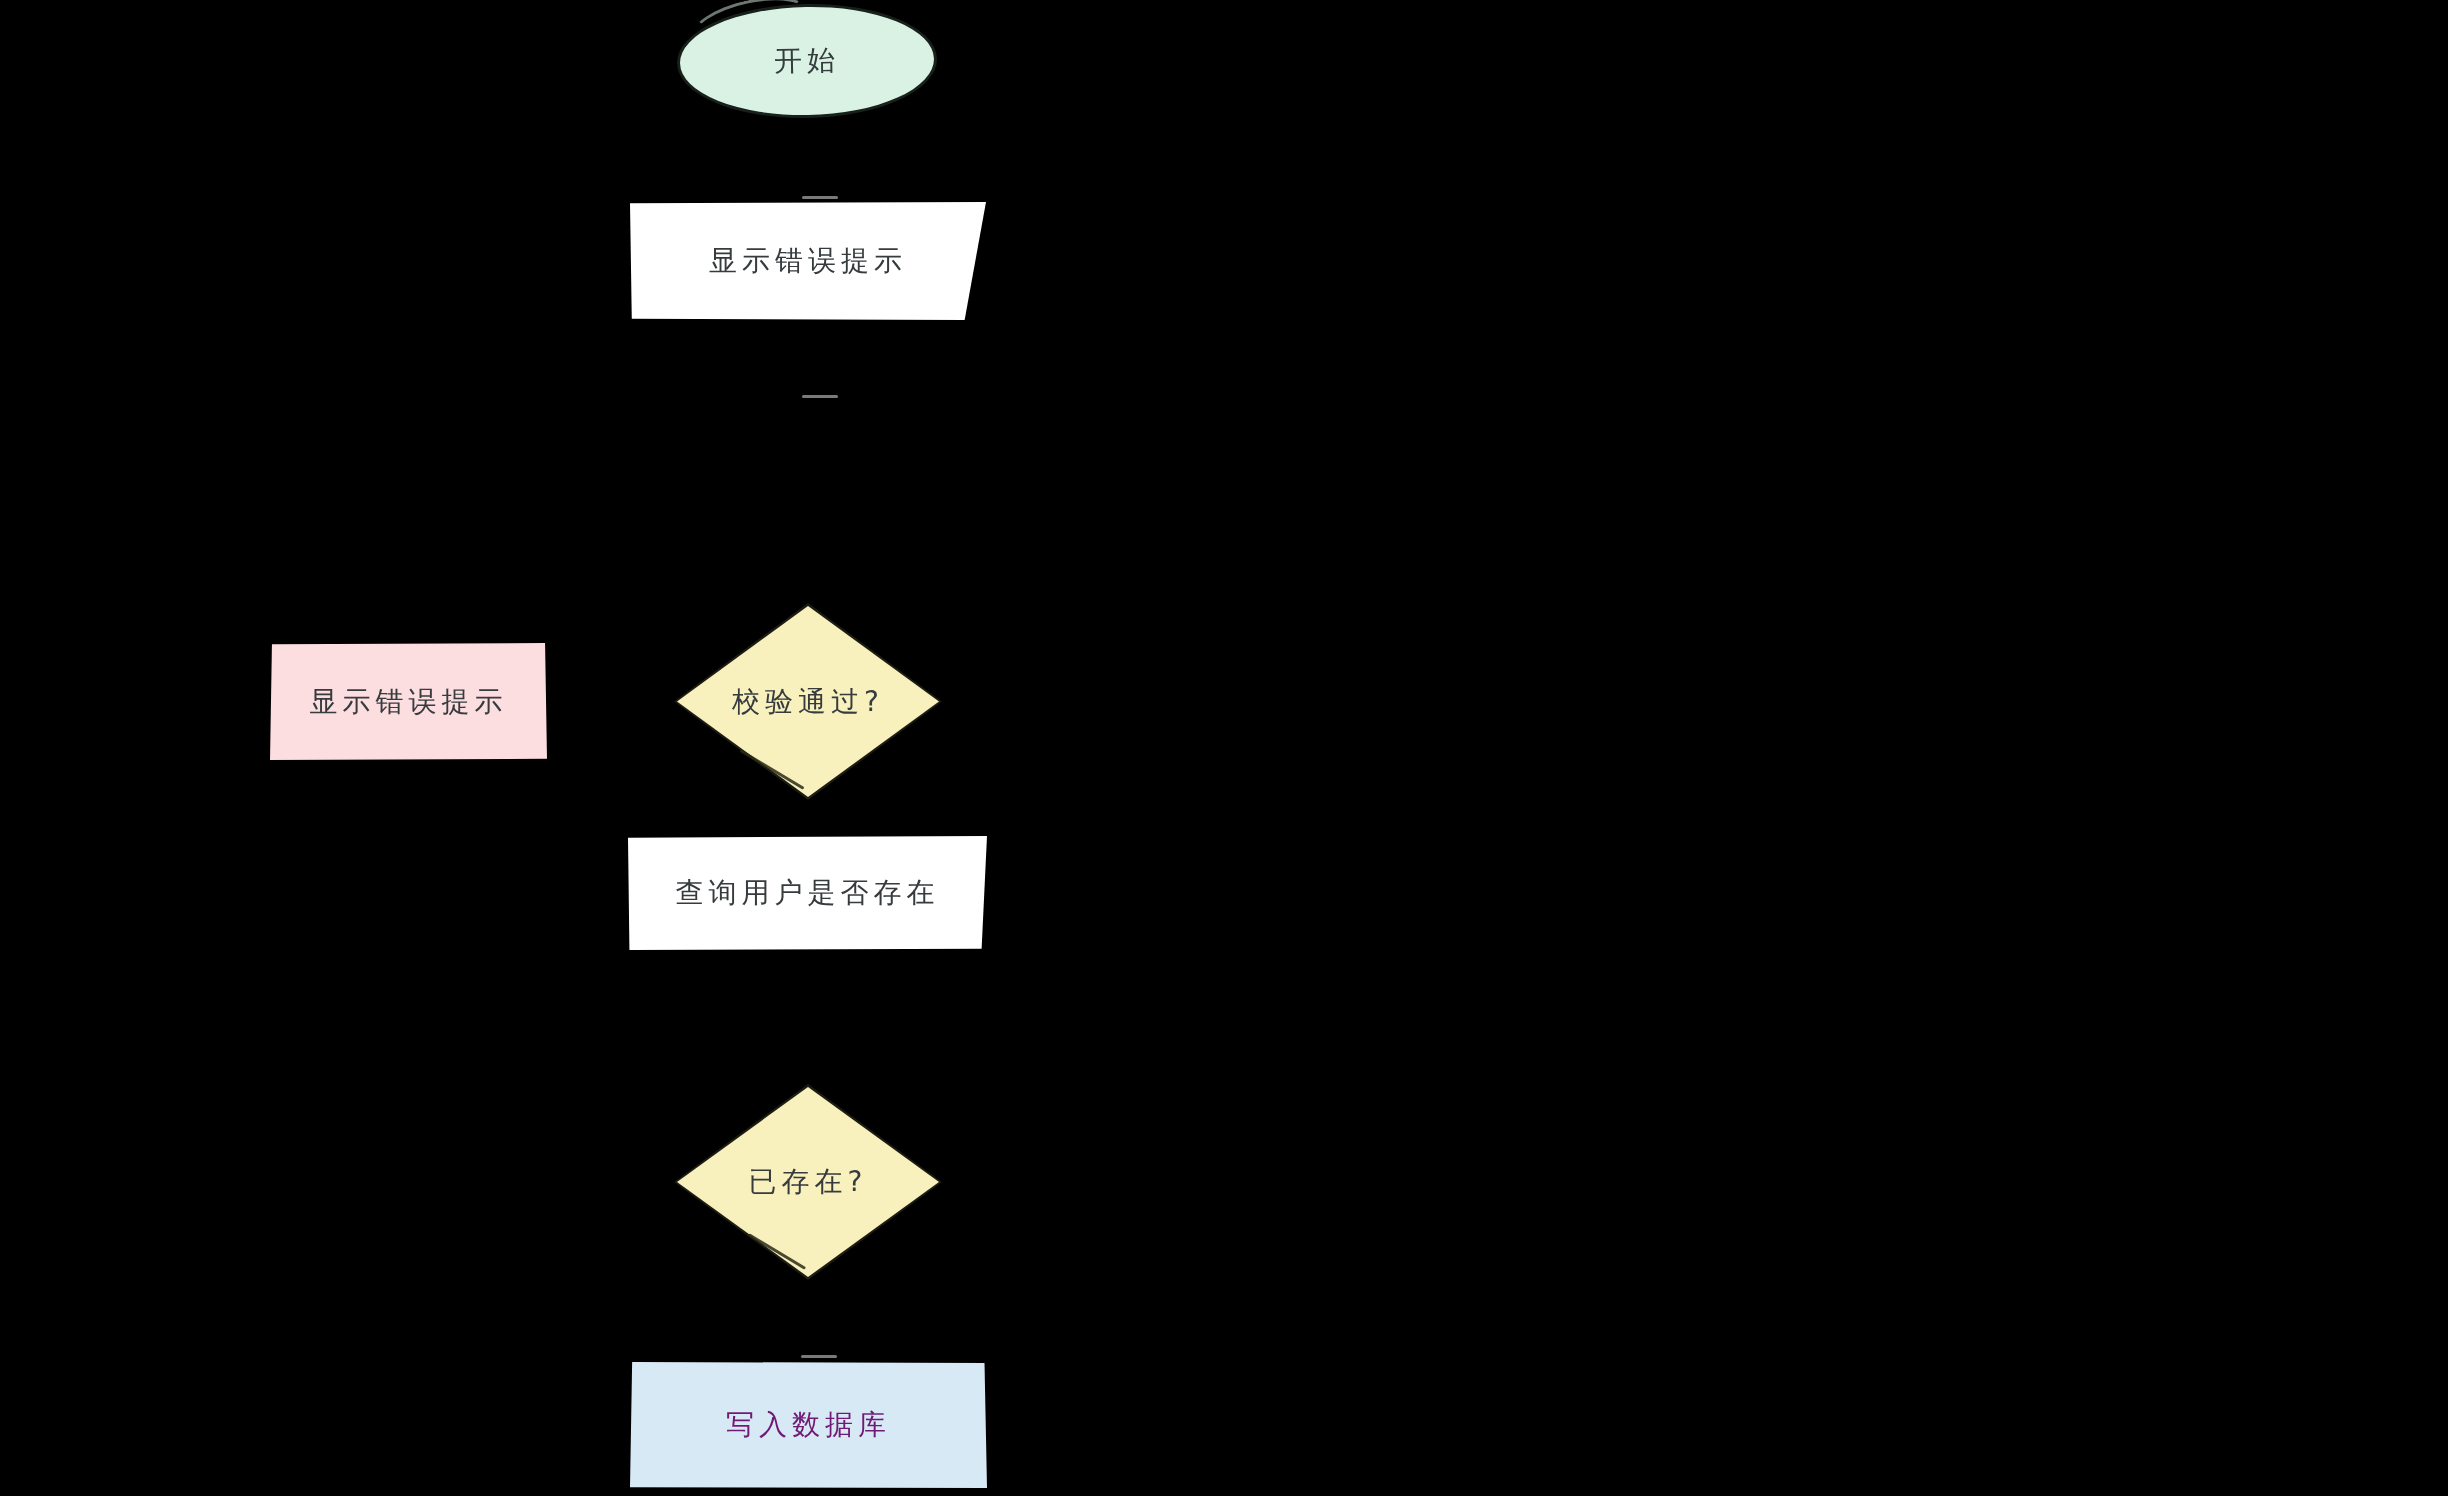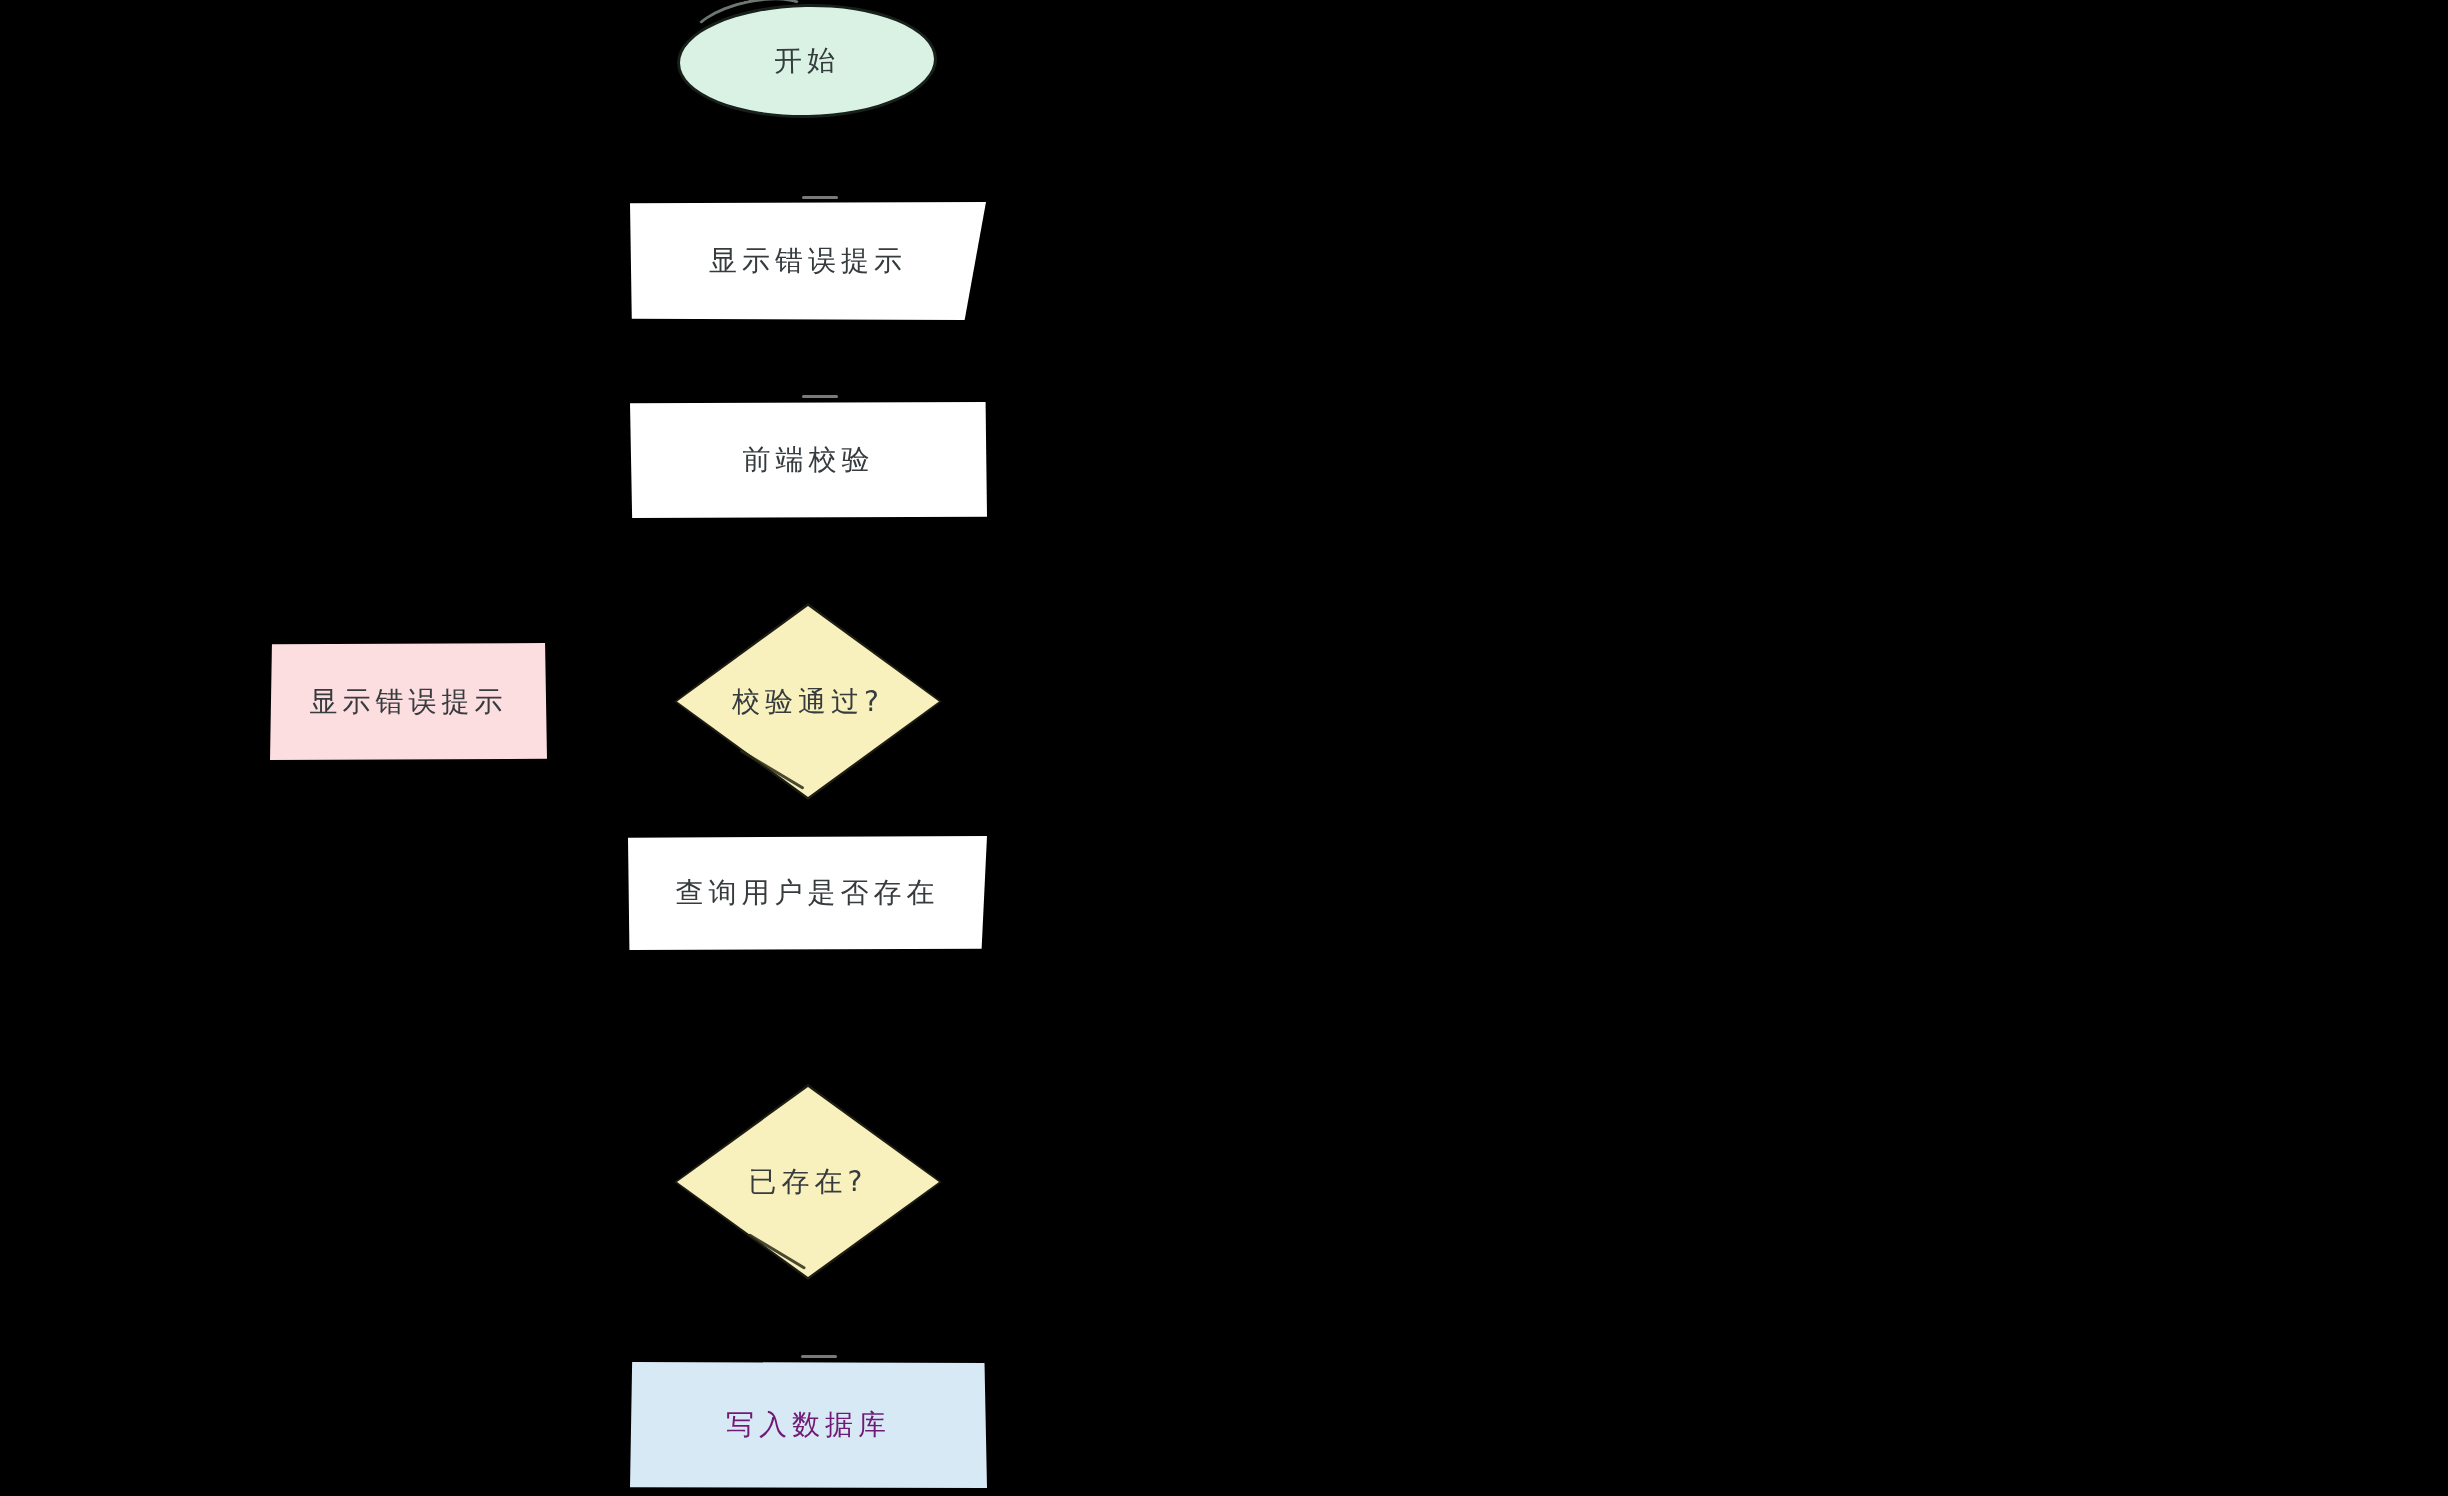--- a/index.html
+++ b/index.html
@@ -87,23 +87,20 @@
 
   <div class="arrow-mark" style="left: 802px; top: 196px; background-color: rgb(122, 122, 122);"></div>
   <div class="arrow-mark" style="left: 802px; top: 395px; background-color: rgb(122, 122, 122);"></div>
   <div class="arrow-mark" style="left: 802px; top: 875px; background-color: rgb(122, 122, 122);"></div>
   <div class="arrow-mark" style="left: 801px; top: 1355px; background-color: rgb(122, 122, 122);"></div>
 
   <div class="node" style="left: 630px; top: 202px; width: 356px; height: 118px; clip-path: polygon(0% 1%, 100% 0%, 94% 100%, 0.5% 99%); background-color: rgb(255, 255, 255);">
     <span class="label" style="color: rgb(54, 59, 62);">显示错误提示</span>
   </div>
 
-  <div class="node" style="left: 630px; top: 402px; width: 357px; height: 116px; clip-path: polygon(0% 1%, 99.6% 0%, 100% 99%, 0.6% 100%); background-color: rgb(255, 255, 255);">
-    <span class="label" style="color: rgb(54, 59, 62);">前端校验</span>
-  </div>
 
   <div class="node" style="left:674px; top:603px; width:268px; height:197px;">
     <div class="diamond-layer" style="background-color: rgb(28, 28, 20);"></div>
     <div class="diamond-layer fill" style="background-color: rgb(249, 241, 189);"></div>
     <span class="label" style="color: rgb(54, 59, 62);">校验通过?</span>
   </div>
   <div class="stroke-hint" style="left:735px; top:768px; width:74px; transform:rotate(31deg);"></div>
 
   <div class="node" style="left: 270px; top: 643px; width: 277px; height: 117px; clip-path: polygon(0.7% 1%, 99.3% 0%, 100% 99%, 0% 100%); background-color: rgb(252, 221, 224);">
     <span class="label" style="color: rgb(54, 59, 62);">显示错误提示</span>

